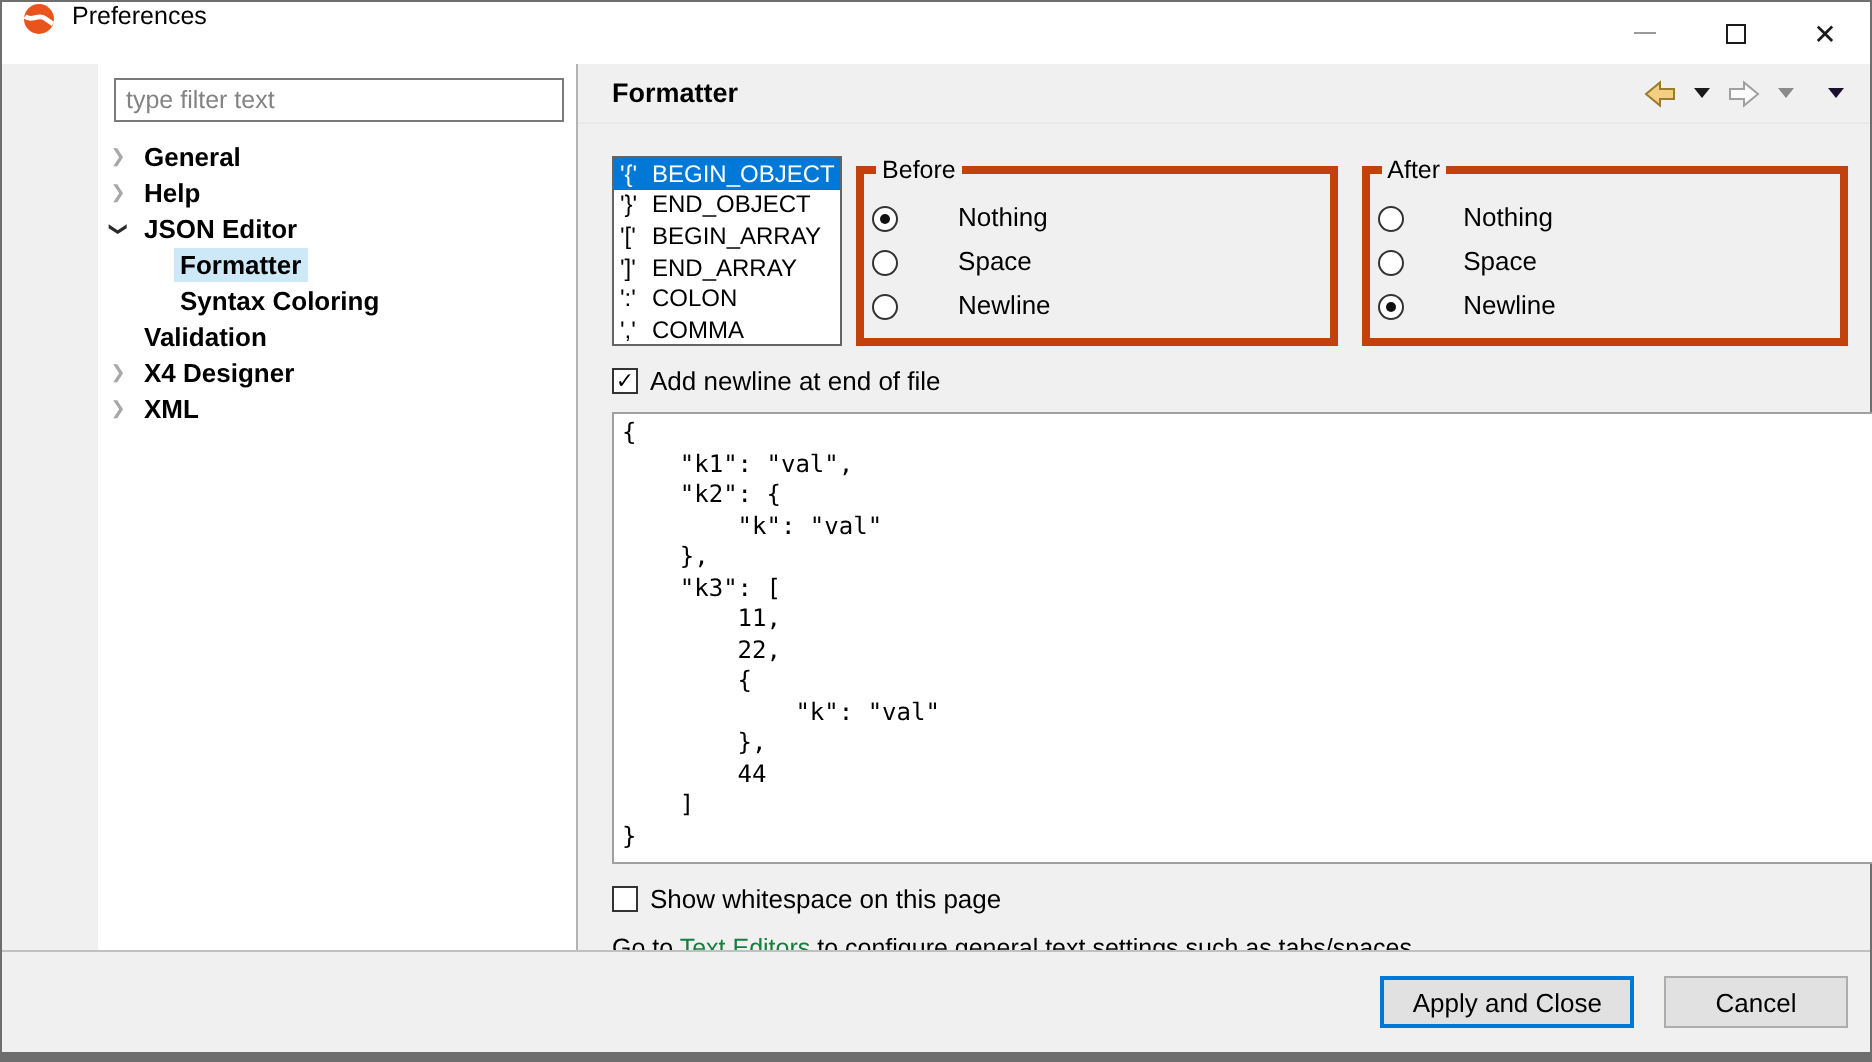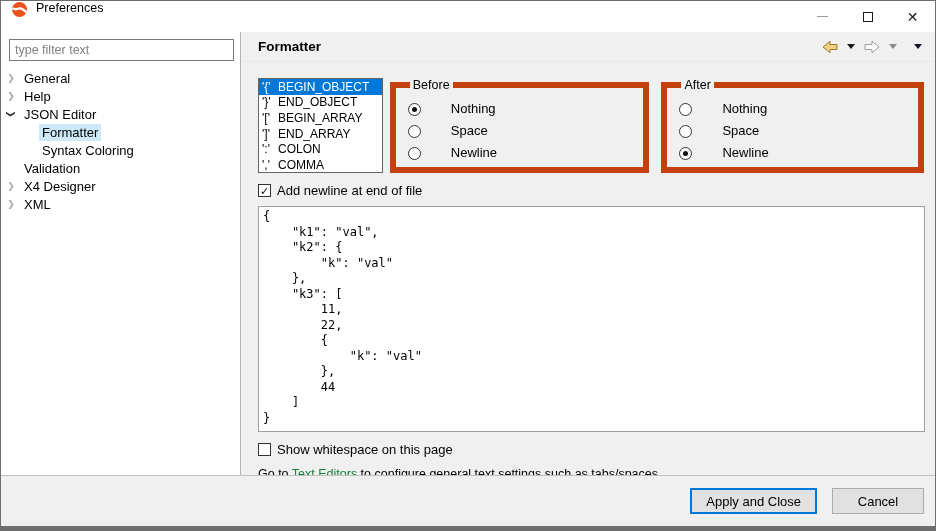--- a/index.html
+++ b/index.html
@@ -12,56 +12,56 @@
   .titlebar { height:31px; background:#fff; display:flex; flex:0 0 31px; }
   .app-icon { width:17px; height:17px; margin:0 8px 0 10px; }
   .title-text { font-size:12.5px; }
   .titlebar-spacer { flex:1; }
   .winbtn { width:45px; height:31px; display:flex; align-items:center; justify-content:center; }
   .min-glyph { width:11px; height:1px; background:#9b9b9b; }
   .max-glyph { width:10px; height:10px; border:1px solid #1a1a1a; }
   .close-glyph { font-size:14px; color:#1a1a1a; line-height:1; }
 
   
-  .main-row { flex:1; display:flex; min-height:0; }
+  .main-row { flex:1; display:flex; min-height:0;margin-left:48px; }
 
   
   .sidebar { width:240px; background:#fff; border-right:1px solid #b4b4b4; padding-top:7px; }
   .filter-input { display:block; width:225px; height:22px; margin-left:8px; border:1px solid #7a7a7a; font-family:inherit; font-size:12.5px; padding:0 5px; color:#000; outline:none; background:#fff; }
   .filter-input::placeholder { color:#838383; }
   .tree { margin-top:8px; }
   .tree-row { height:18px; display:flex; align-items:center; cursor:default; }
   .chev { width:20px; text-align:center; font-size:9px; flex:0 0 20px; }
   .chev.collapsed { color:#a8a8a8; }
   .chev.collapsed::before { content:"\276F"; }
   .chev.expanded { color:#2b2b2b; }
   .chev.expanded::before { content:"\276F"; display:inline-block; transform:rotate(90deg); }
   .tree-row.child { padding-left:18px; }
-  .tree-label { padding:1px 3px; white-space:nowrap; }
+  .tree-label { padding:1px 3px; white-space:nowrap;font-weight:bold; }
   .tree-row.selected .tree-label { background:#cde8f7; }
 
   
   .panel { flex:1; display:flex; flex-direction:column; background:#f0f0f0; min-width:0; }
   .panel-header { height:30px; display:flex; align-items:center; padding:0 10px 0 17px; border-bottom:1px solid #e9e9e9; flex:0 0 30px; }
   .panel-title { font-weight:bold; font-size:13.5px; }
   .header-spacer { flex:1; }
   .nav { display:flex; align-items:center; gap:4px; }
   .nav-arrow { width:20px; height:17px; display:flex; align-items:center; justify-content:center; }
   .tri { width:0; height:0; border-left:4px solid transparent; border-right:4px solid transparent; border-top:5px solid #1a1a1a; margin:0 3px; }
   .tri.disabled { border-top-color:#8a8a8a; }
   .tri.menu { border-top-color:#1c1030; margin-left:10px; }
 
   
   .content { flex:1; padding:16px 11px 0 17px; }
   .top-row { display:flex; }
   .token-list { width:125px; height:95px; background:#fff; border:1px solid #646464; overflow:hidden; font-size:12px; }
   .token-row { height:15.6px; display:flex; align-items:center; padding:0 3px; white-space:nowrap; }
   .token-row.selected { background:#0078d7; color:#fff; }
   .token-sym { width:16px; flex:0 0 16px; }
-  fieldset.group { border:6px solid #c2410c; padding:2px 8px 6px 12px; height:95px; }
+  fieldset.group { border:4px solid #c2410c; padding:2px 8px 6px 4px; height:95px; }
   fieldset.group legend { padding:0 3px; margin-left:2px; font-size:12.5px; }
   .group-before { width:260px; margin-left:7px; }
   .group-after { width:263px; margin-left:12px; }
   .radio-row { display:flex; align-items:flex-end; height:22px;gap:24px; }
   .radio { width:13px; height:13px; border:1px solid #333; border-radius:50%; margin-right:6px; background:#fff; position:relative; flex:0 0 13px; }
   .radio.checked::after { content:""; position:absolute; left:3px; top:3px; width:5px; height:5px; border-radius:50%; background:#111; }
   .check-row { display:flex; align-items:center; margin-top:9px; height:16px; }
   .checkbox { width:13px; height:13px; border:1px solid #333; background:#fff; margin-right:6px; position:relative; flex:0 0 13px; font-size:11px; line-height:12px; text-align:center; color:#000; }
   .checkbox.checked::before { content:"\2713"; font-weight:bold; }
   .preview { margin-top:8px; width:667px; height:226px; background:#fff; border:1px solid #a0a0a0; font-family:"DejaVu Sans Mono","Liberation Mono",monospace; font-size:12px; line-height:15.5px; padding:2px 4px; white-space:pre; overflow:hidden; color:#000; }

